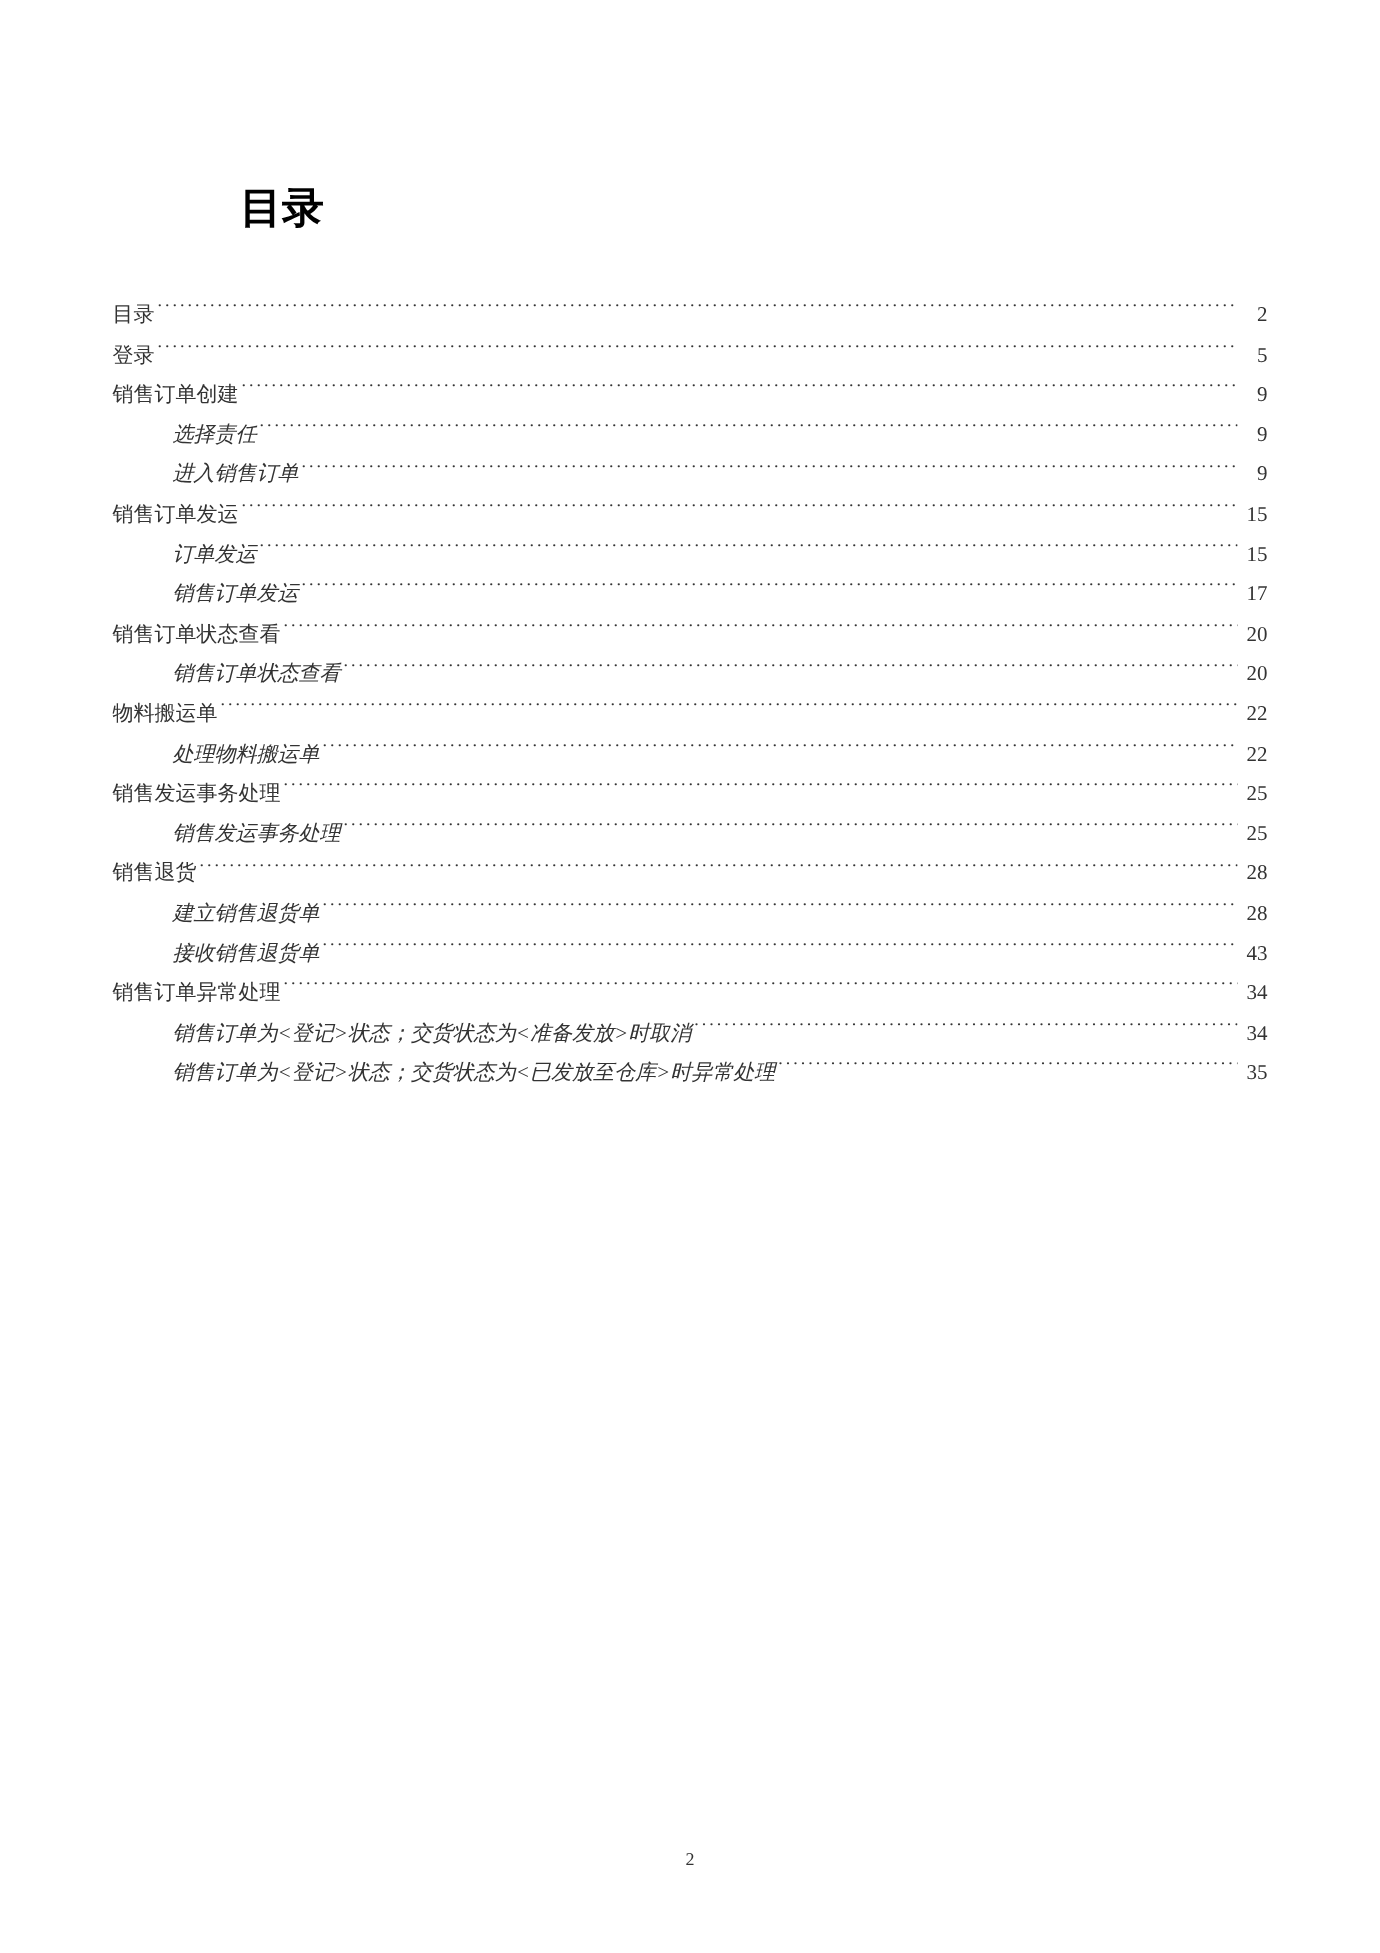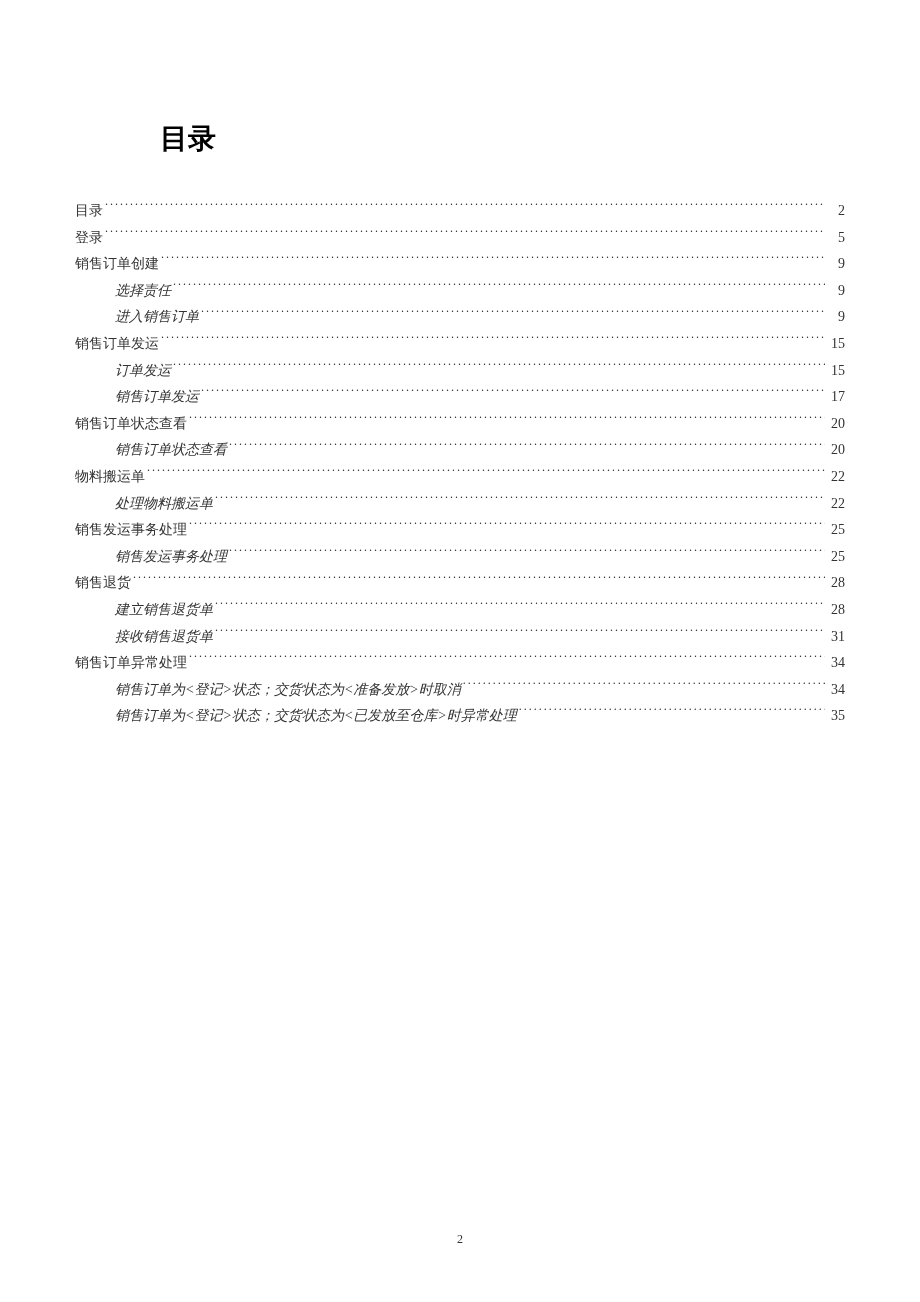--- a/index.html
+++ b/index.html
@@ -155,21 +155,21 @@
         <span class="pagenum">28</span>
       </div>
       <div class="toc-row level-2">
         <span class="label">建立销售退货单</span>
         <span class="leader"></span>
         <span class="pagenum">28</span>
       </div>
       <div class="toc-row level-2">
         <span class="label">接收销售退货单</span>
         <span class="leader"></span>
-        <span class="pagenum">31</span>
+        <span class="pagenum">43</span>
       </div>
       <div class="toc-row level-1">
         <span class="label">销售订单异常处理</span>
         <span class="leader"></span>
         <span class="pagenum">34</span>
       </div>
       <div class="toc-row level-2">
         <span class="label">销售订单为&lt;登记&gt;状态；交货状态为&lt;准备发放&gt;时取消</span>
         <span class="leader"></span>
         <span class="pagenum">34</span>

